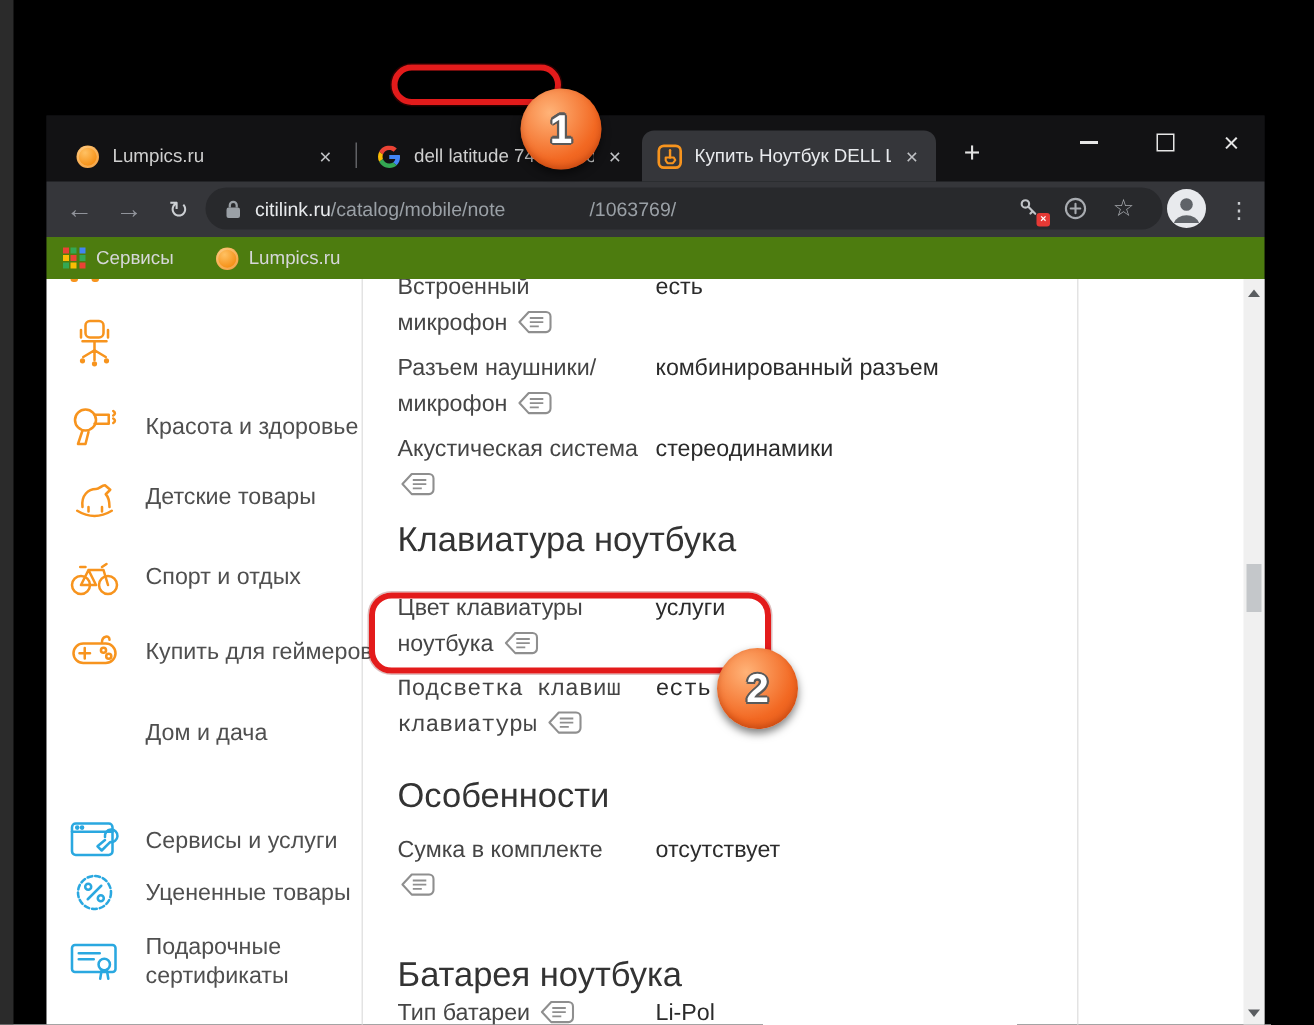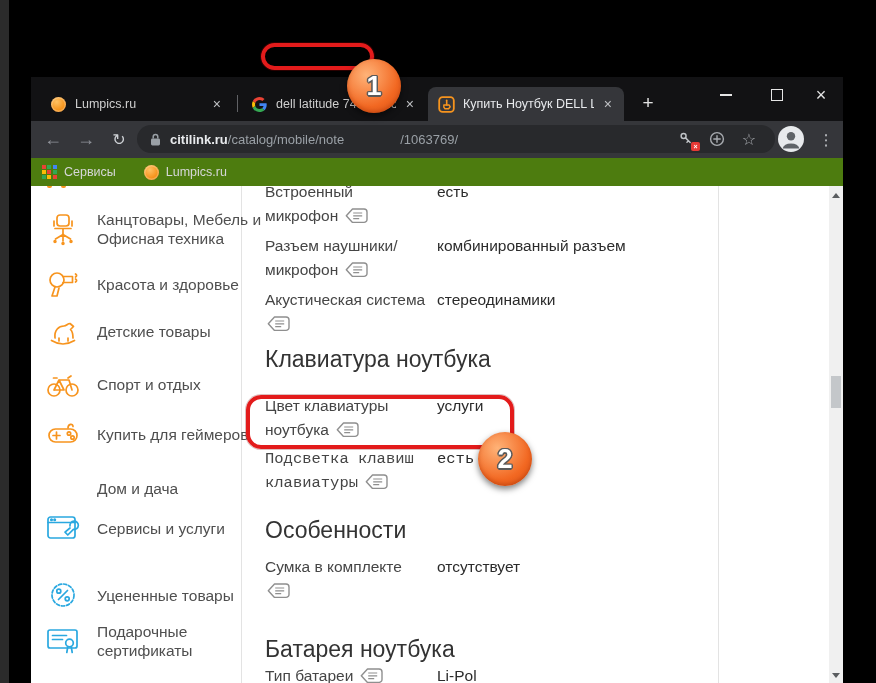--- a/index.html
+++ b/index.html
@@ -34,21 +34,21 @@
 
   
   .toolbar{position:absolute;left:0;top:44px;width:812px;height:37px;background:#35363a;}
   .nav-ico{position:absolute;top:0;height:37px;display:flex;align-items:center;justify-content:center;width:26px;
            font-size:18px;color:#90939a;}
   .nav-back{left:9px;} .nav-fwd{left:42px;} .nav-reload{left:75px;color:#cdd0d4;font-size:16px;}
   .omnibox{position:absolute;left:106px;top:4px;width:638px;height:28px;border-radius:14px;background:#28292c;
            display:flex;align-items:center;font-size:13px;}
   .omnibox .lock{margin:0 9px 0 13px;display:flex;}
   .url{white-space:nowrap;overflow:hidden;}
-  .url .domain{color:#e8eaed;font-weight:700;}
+  .url .domain{color:#e8eaed;font-weight:400;}
   .url .path{color:#9aa0a6;}
   .url .path-after{margin-left:56px;}
   .omni-ico{position:absolute;top:0;height:28px;display:flex;align-items:center;justify-content:center;width:24px;}
   .omni-key{right:77px;} .omni-plus{right:46px;} .omni-star{right:14px;color:#a8abb0;font-size:16px;}
   .key-badge{position:absolute;right:-2px;bottom:2px;width:9px;height:9px;background:#e53935;border-radius:2px;
              color:#fff;font-size:7px;line-height:9px;text-align:center;font-weight:700;}
   .avatar{position:absolute;left:747px;top:5px;width:26px;height:26px;}
   .menu-dots{position:absolute;left:783px;top:0;width:24px;height:37px;display:flex;align-items:center;justify-content:center;
              color:#c9ccd0;font-size:15px;letter-spacing:0;}
 
@@ -226,21 +226,20 @@
       <span class="side-icon">
         <svg width="34" height="34" viewBox="0 0 34 34" fill="none" stroke="#f7941e" stroke-width="1.7" stroke-linecap="round" stroke-linejoin="round">
           <rect x="11" y="3" width="12" height="11" rx="3"></rect>
           <path d="M8 9 v5 M26 9 v5 M9 16.5 h16 M17 16.5 v6"></path>
           <path d="M17 22.5 l-7.5 4.5 M17 22.5 l7.5 4.5 M17 22.5 v6.5"></path>
           <circle cx="9" cy="29.5" r="0.9" fill="#f7941e"></circle>
             <circle cx="25" cy="29.5" r="0.9" fill="#f7941e"></circle>
             <circle cx="17" cy="31.5" r="0.9" fill="#f7941e"></circle>
         </svg>
       </span>
-      <span><span>Канцтовары, Мебель и</span><br><span>Офисная техника</span></span>
     </div>
 
     <div class="side-item" style="top:127px;">
       <span class="side-icon">
         <svg width="34" height="34" viewBox="0 0 34 34" fill="none" stroke="#f7941e" stroke-width="1.7" stroke-linecap="round" stroke-linejoin="round">
           <path d="M9 24 c-1-8 4-12 9-12 c2.5 0 3.5-2.5 6-2.5 l3.5 3 -3 3 c2 2 2.5 5 2.5 8.5"></path>
           <path d="M5.5 26.5 q11.5 7 23 0"></path>
           <path d="M13 24 v3 M22 24 v3"></path>
         </svg>
       </span>
@@ -281,21 +280,21 @@
         </svg>
       </span>
       <span>Купить для геймеров</span>
     </div>
 
     <div class="side-item" style="top:284px;">
       <span class="side-icon"></span>
       <span>Дом и дача</span>
     </div>
 
-    <div class="side-item" style="top:324px;">
+    <div class="side-item" style="top:356px;">
       <span class="side-icon">
         <svg width="36" height="34" viewBox="0 0 36 34" fill="none" stroke="#2aa8e0" stroke-width="1.7" stroke-linecap="round" stroke-linejoin="round">
           <rect x="3" y="6" width="27" height="21" rx="2.5"></rect>
           <path d="M3 11.5 h27"></path>
           <circle cx="6.5" cy="8.7" r="0.7" fill="#2aa8e0"></circle>
             <circle cx="9.7" cy="8.7" r="0.7" fill="#2aa8e0"></circle>
           <path d="M25 15 a4.2 4.2 0 1 1 3.4 3.4 l-5.6 5.6 -2.8-2.8 5-4.2"></path>
         </svg>
       </span>
       <span>Сервисы и услуги</span>

